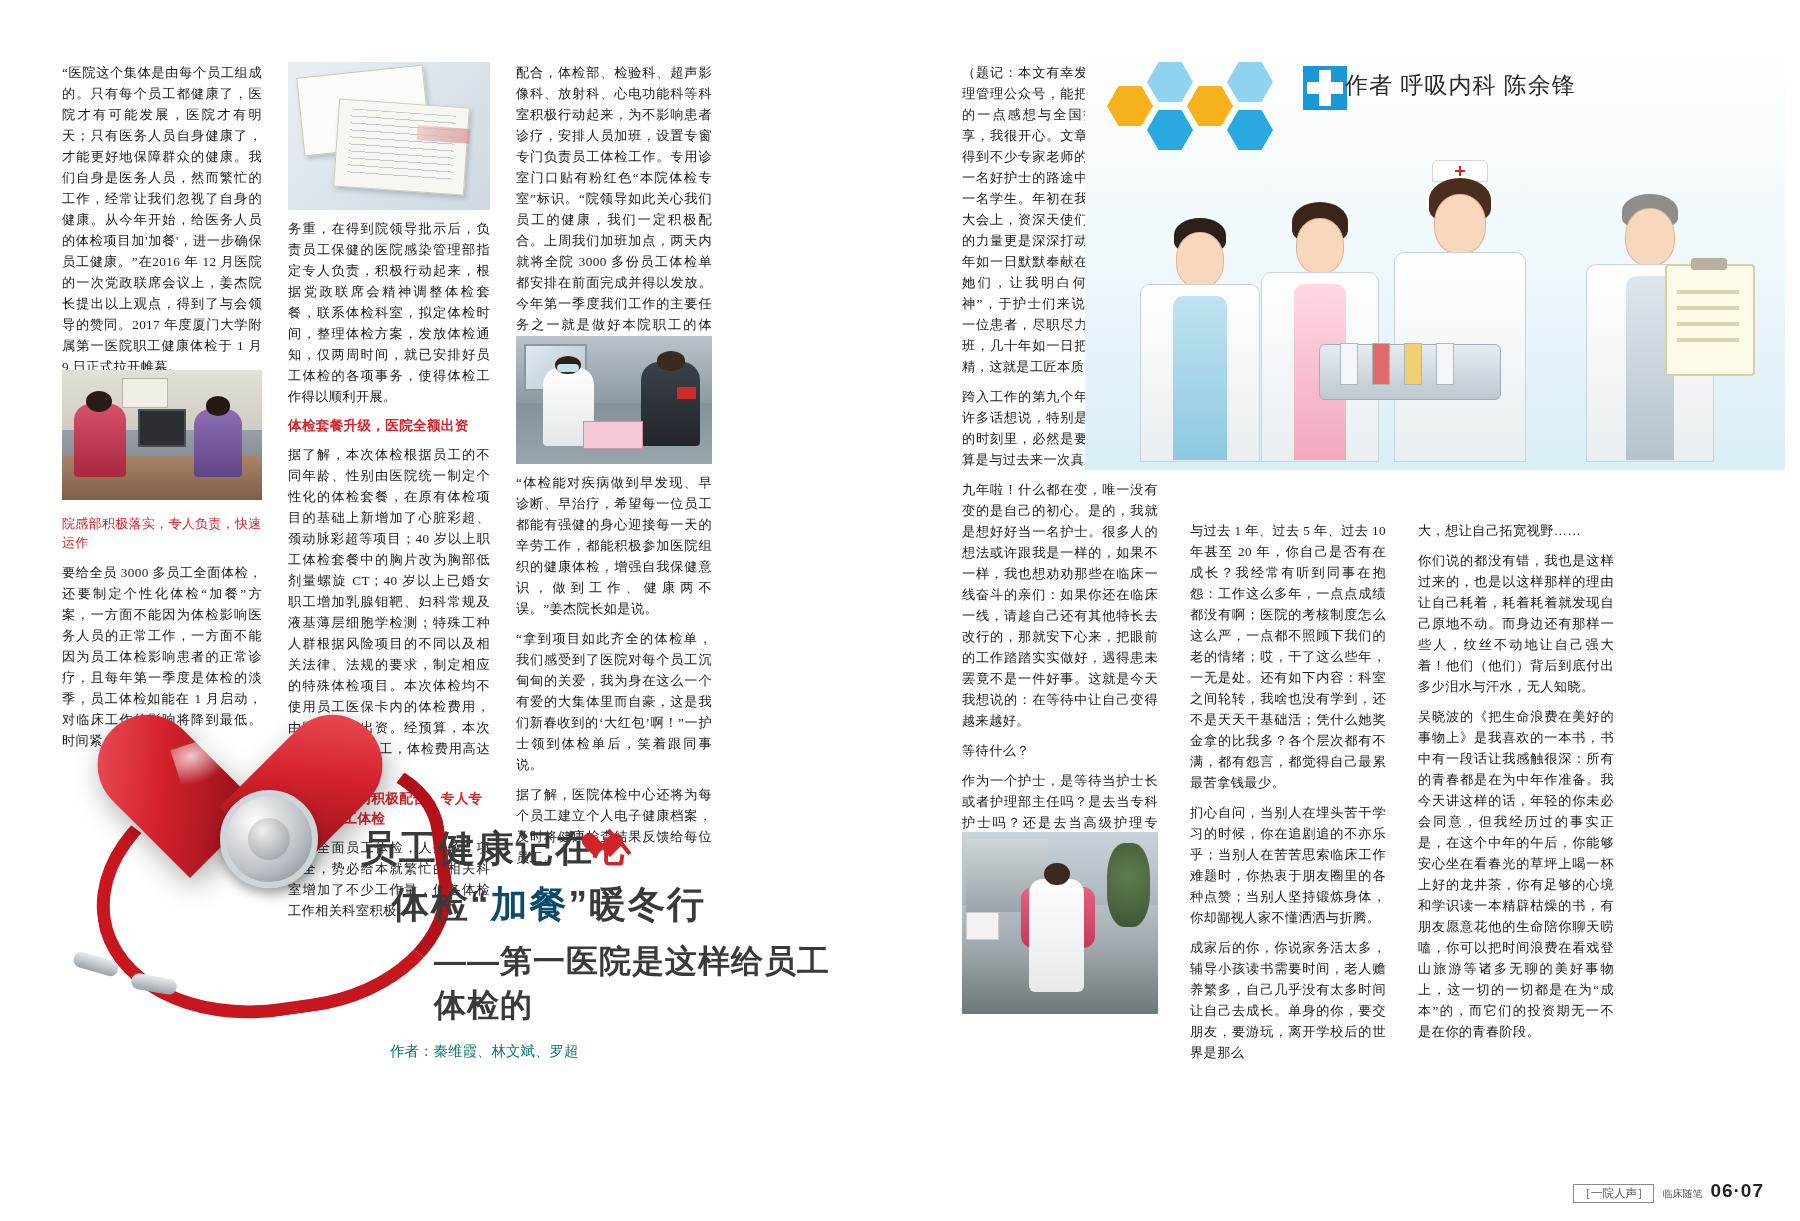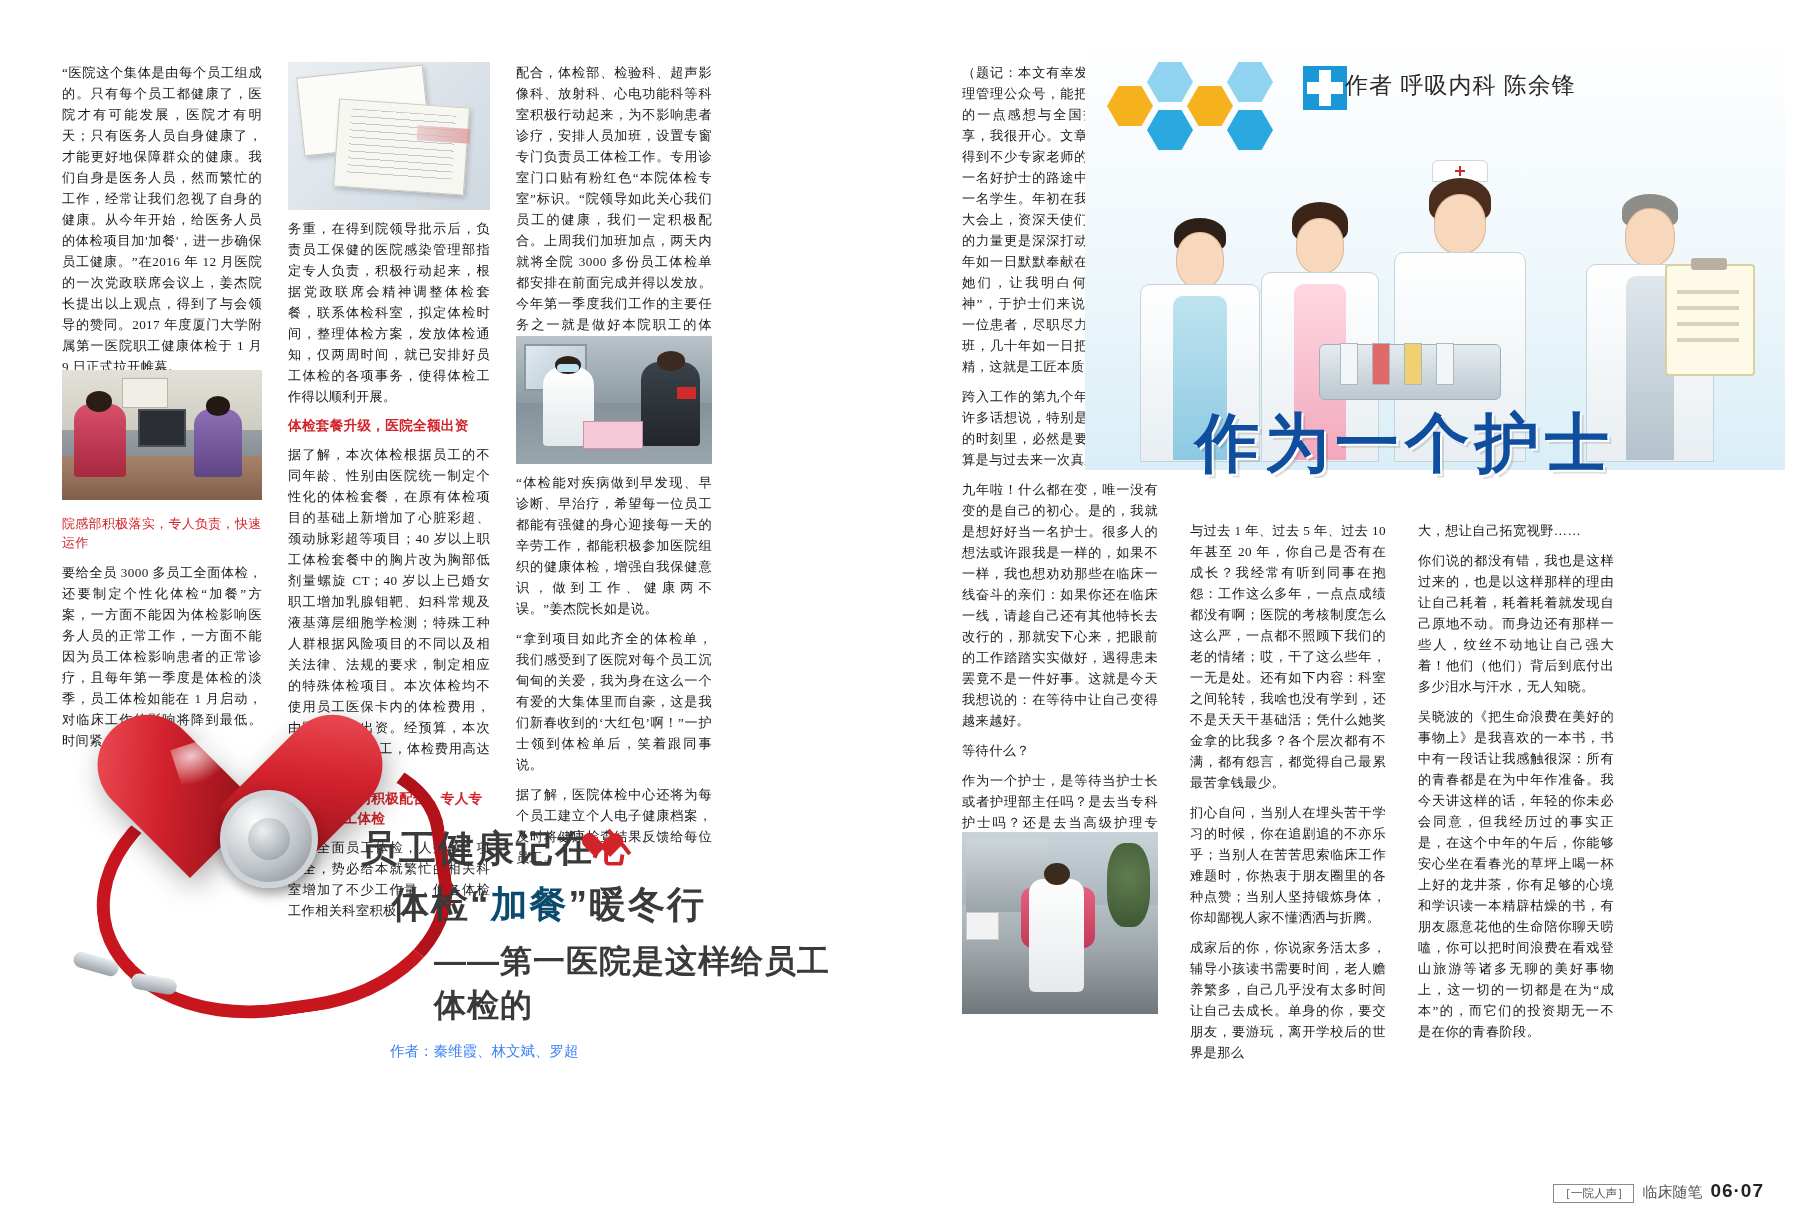--- a/index.html
+++ b/index.html
@@ -175,21 +175,21 @@
   .bt-heart:before,.bt-heart:after{
     content:"";position:absolute;top:0;width:15px;height:23px;background:#d2232a;border-radius:8px 8px 0 0;
   }
   .bt-heart:before{left:7px;transform:rotate(-45deg);transform-origin:0 100%;}
   .bt-heart:after{left:7px;transform:rotate(45deg);transform-origin:100% 100%;}
   .bt2{position:absolute;left:62px;top:60px;font-size:37px;letter-spacing:2px;}
   .bt2 .accent{color:#0c4a6e;}
   .bt3{position:absolute;left:104px;top:120px;font-size:32px;letter-spacing:1px;}
   .authors{
     position:absolute;left:60px;top:222px;width:250px;
-    font-size:14.5px;color:#3b82f6;font-family:"Liberation Sans", sans-serif;
+    font-size:14.5px;color:#0f766e;font-family:"Liberation Sans", sans-serif;
   }
 
   
   .illus{position:absolute;left:185px;top:40px;width:700px;height:430px;
     background:linear-gradient(to bottom,#ffffff 0%,#eef7fb 55%,#d9eef7 100%);}
   .hexrow{position:absolute;left:22px;top:16px;width:210px;height:90px;}
   .hex{position:absolute;width:46px;height:40px;background:#f5b21d;
     clip-path:polygon(25% 0%,75% 0%,100% 50%,75% 100%,25% 100%,0% 50%);}
   .hex.blue{background:#2aa8e0;}
   .hex.lblue{background:#8fd3f0;}
@@ -238,21 +238,21 @@
 
   
   .footer{
     position:absolute;right:36px;bottom:18px;
     font-family:"Liberation Sans", sans-serif;
     display:flex;align-items:baseline;gap:8px;
   }
   .footer .tag{
     border:1px solid #8a8a8a;color:#555;font-size:11.5px;padding:1px 5px;
   }
-  .footer .sec{font-size:15px;color:#555;margin-top:20px;}
+  .footer .sec{font-size:10px;color:#555;margin-top:20px;}
   .footer .pg{font-size:19px;font-weight:bold;color:#222;letter-spacing:1px;}
 </style>
 </head>
 <body>
 
 <div class="page">
 
   <div class="spread-left">
 
     <div class="col" style="left:62px;top:62px;width:200px;">
@@ -418,21 +418,20 @@
         </div>
         <div class="clipboard">
           <div class="cl" style="top:24px;"></div>
           <div class="cl" style="top:40px;"></div>
           <div class="cl" style="top:56px;"></div>
           <div class="cl" style="top:72px;"></div>
         </div>
       </div>
     </div>
 
-    <div class="bigcn">作为一个护士</div>
 
     <div class="footer">
       <span class="tag">［一院人声］</span>
       <span class="sec">临床随笔</span>
       <span class="pg">06·07</span>
     </div>
   </div>
 </div>
 
 </body></html>

